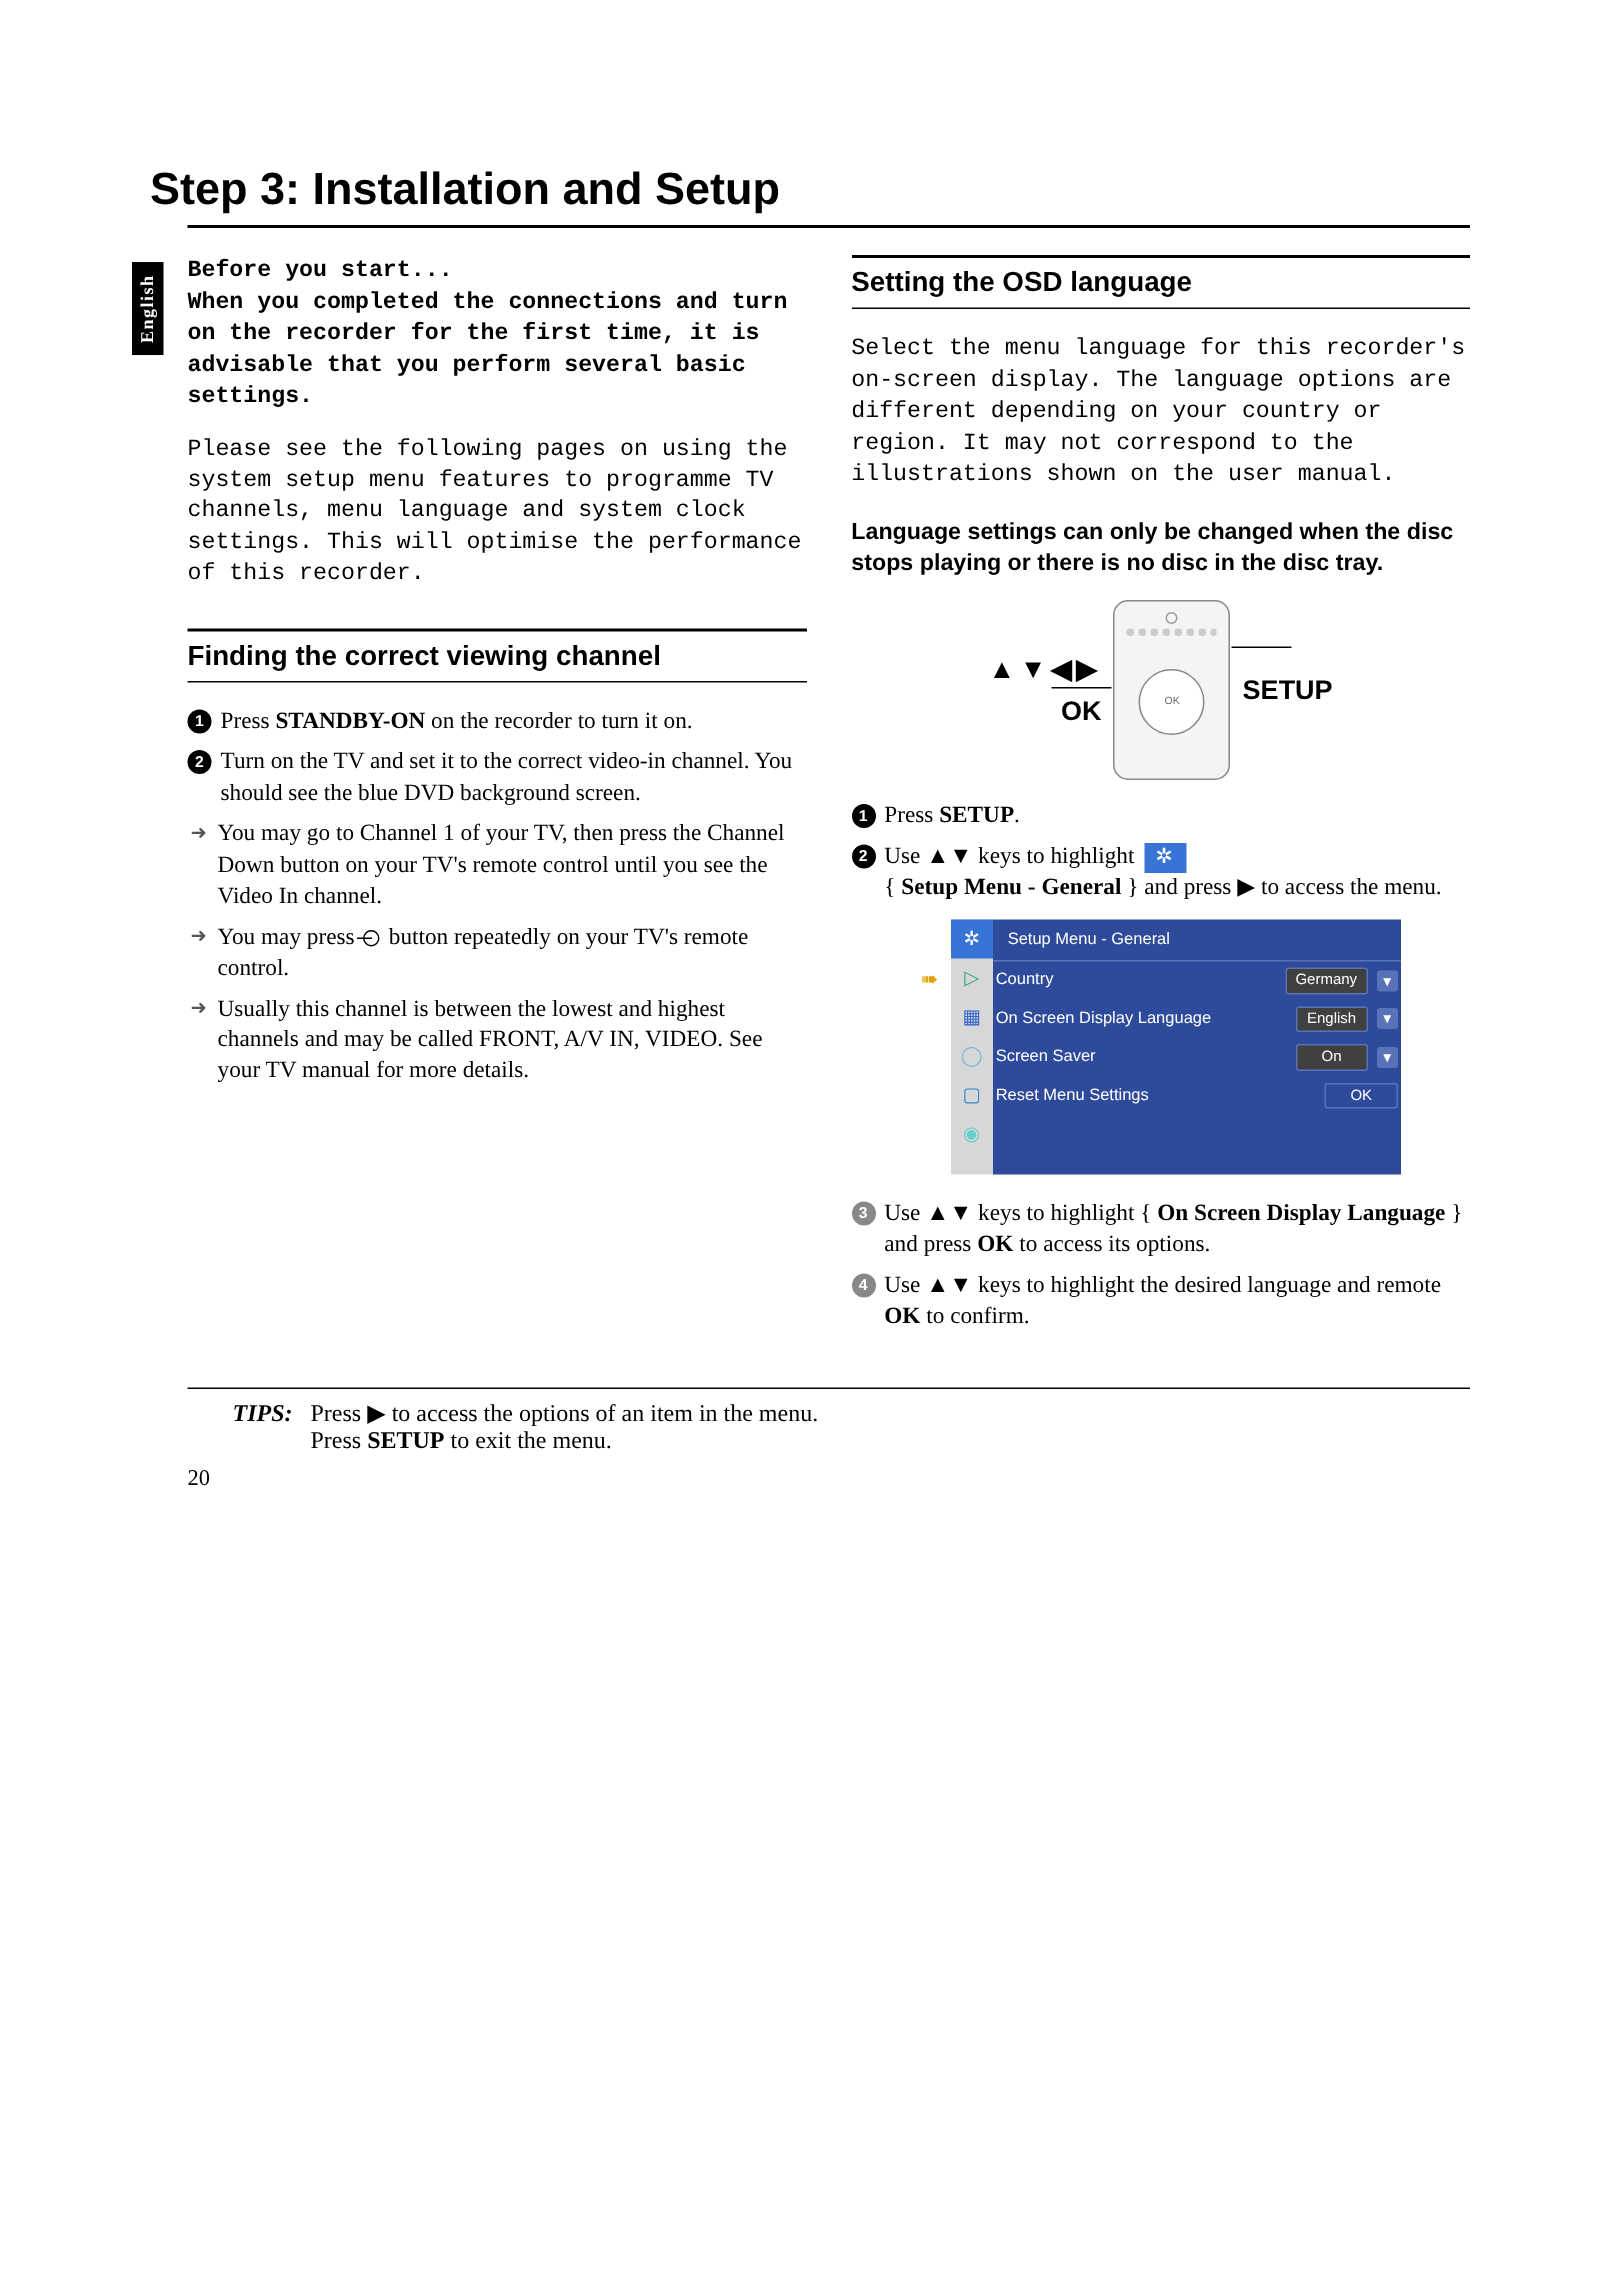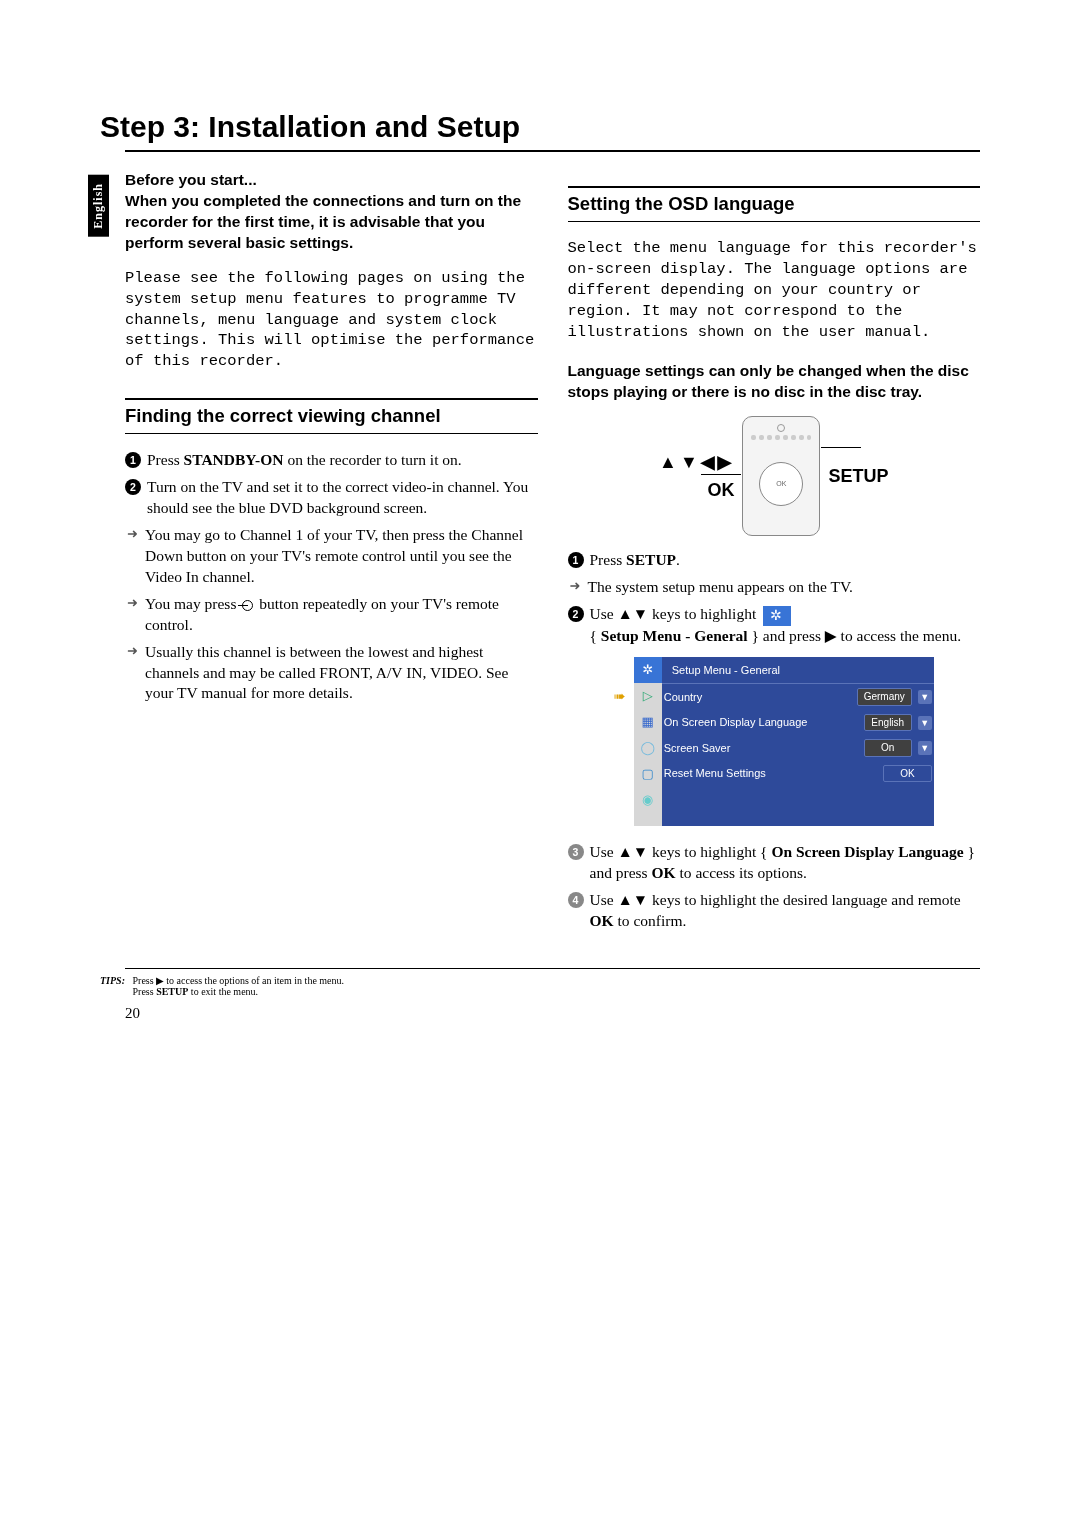--- a/index.html
+++ b/index.html
@@ -36,21 +36,21 @@
     border-top: 2px solid #000;
     margin-bottom: 18px;
     margin-left: 25px;
   }
   .columns {
     display: flex;
     gap: 30px;
     margin-left: 25px;
   }
   .col { flex: 1; font-size: 15.5px; line-height: 1.35; }
-  .intro-bold { font-weight: bold; font-family: Liberation Sans, sans-serif; margin-bottom: 14px;}
+  .intro-bold { font-weight: bold; font-family: Liberation Mono, monospace; margin-bottom: 14px;}
   .body-p { margin-bottom: 18px; font-family: Liberation Mono, monospace; }
   .section-h {
     font-family: Arial, sans-serif;
     font-size: 18.5px;
     font-weight: bold;
     border-top: 2px solid #000;
     padding-top: 4px;
     margin-top: 26px;
     margin-bottom: 4px;
   }
@@ -256,21 +256,22 @@
     padding:1px 16px;
     font-size:10px;
     border-radius:2px;
     color:#fff;
   }
   .tips-rule{
     border:none; border-top:1px solid #000;
     margin: 30px 0 6px 25px;
   }
   .tips{
-    font-size:10px;
+    font-size:16px;
+    margin-left:55px;
     font-style: italic;
   }
   .tips .lbl{font-weight:bold;font-style:italic;}
   .pagenum{
     font-size:15px;
     margin-left:25px;
     margin-top:8px;
   }
 </style>
 </head>
@@ -306,21 +307,21 @@
     </div>
 
     <p class="arrow-line">You may go to Channel 1 of your TV, then press the Channel Down button on your TV's remote control until you see the Video In channel.</p>
     <p class="arrow-line">
       <span>You may press </span><span class="input-icon"></span><span> button repeatedly on your TV's remote control.</span>
     </p>
     <p class="arrow-line">Usually this channel is between the lowest and highest channels and may be called FRONT, A/V IN, VIDEO. See your TV manual for more details.</p>
   </div>
 
   <div class="col">
-    <h2 class="section-h" style="margin-top:16px">Setting the OSD language</h2>
+    <h2 class="section-h" style="margin-top:0">Setting the OSD language</h2>
     <hr class="thin-rule">
 
     <p class="body-p">Select the menu language for this recorder's on-screen display.  The language options are different depending on your country or region.  It may not correspond to the illustrations shown on the user manual.</p>
     <p class="intro-bold" style="font-family:Arial,sans-serif">Language settings can only be changed when the disc stops playing or there is no disc in the disc tray.</p>
 
     <div class="remote-area">
       <div class="remote-labels-left">
         <div class="arrows">▲▼◀▶</div>
         <div>OK</div>
       </div>
@@ -343,21 +344,20 @@
       </div>
       <div class="remote-labels-right">SETUP</div>
     </div>
 
     <div class="step">
       <span class="n">1</span>
       <span class="t">
         <span>Press </span><span class="bold-inline">SETUP</span><span>.</span>
       </span>
     </div>
-    <p class="arrow-line">The system setup menu appears on the TV.</p>
 
     <div class="step">
       <span class="n">2</span>
       <span class="t">
         <span>Use ▲▼ keys to highlight </span><span class="osd-icon"></span><br>
         <span>{ </span><span class="bold-inline">Setup Menu - General</span><span> } and press ▶ to access the menu.</span>
       </span>
     </div>
 
     <div class="menu-fig">

